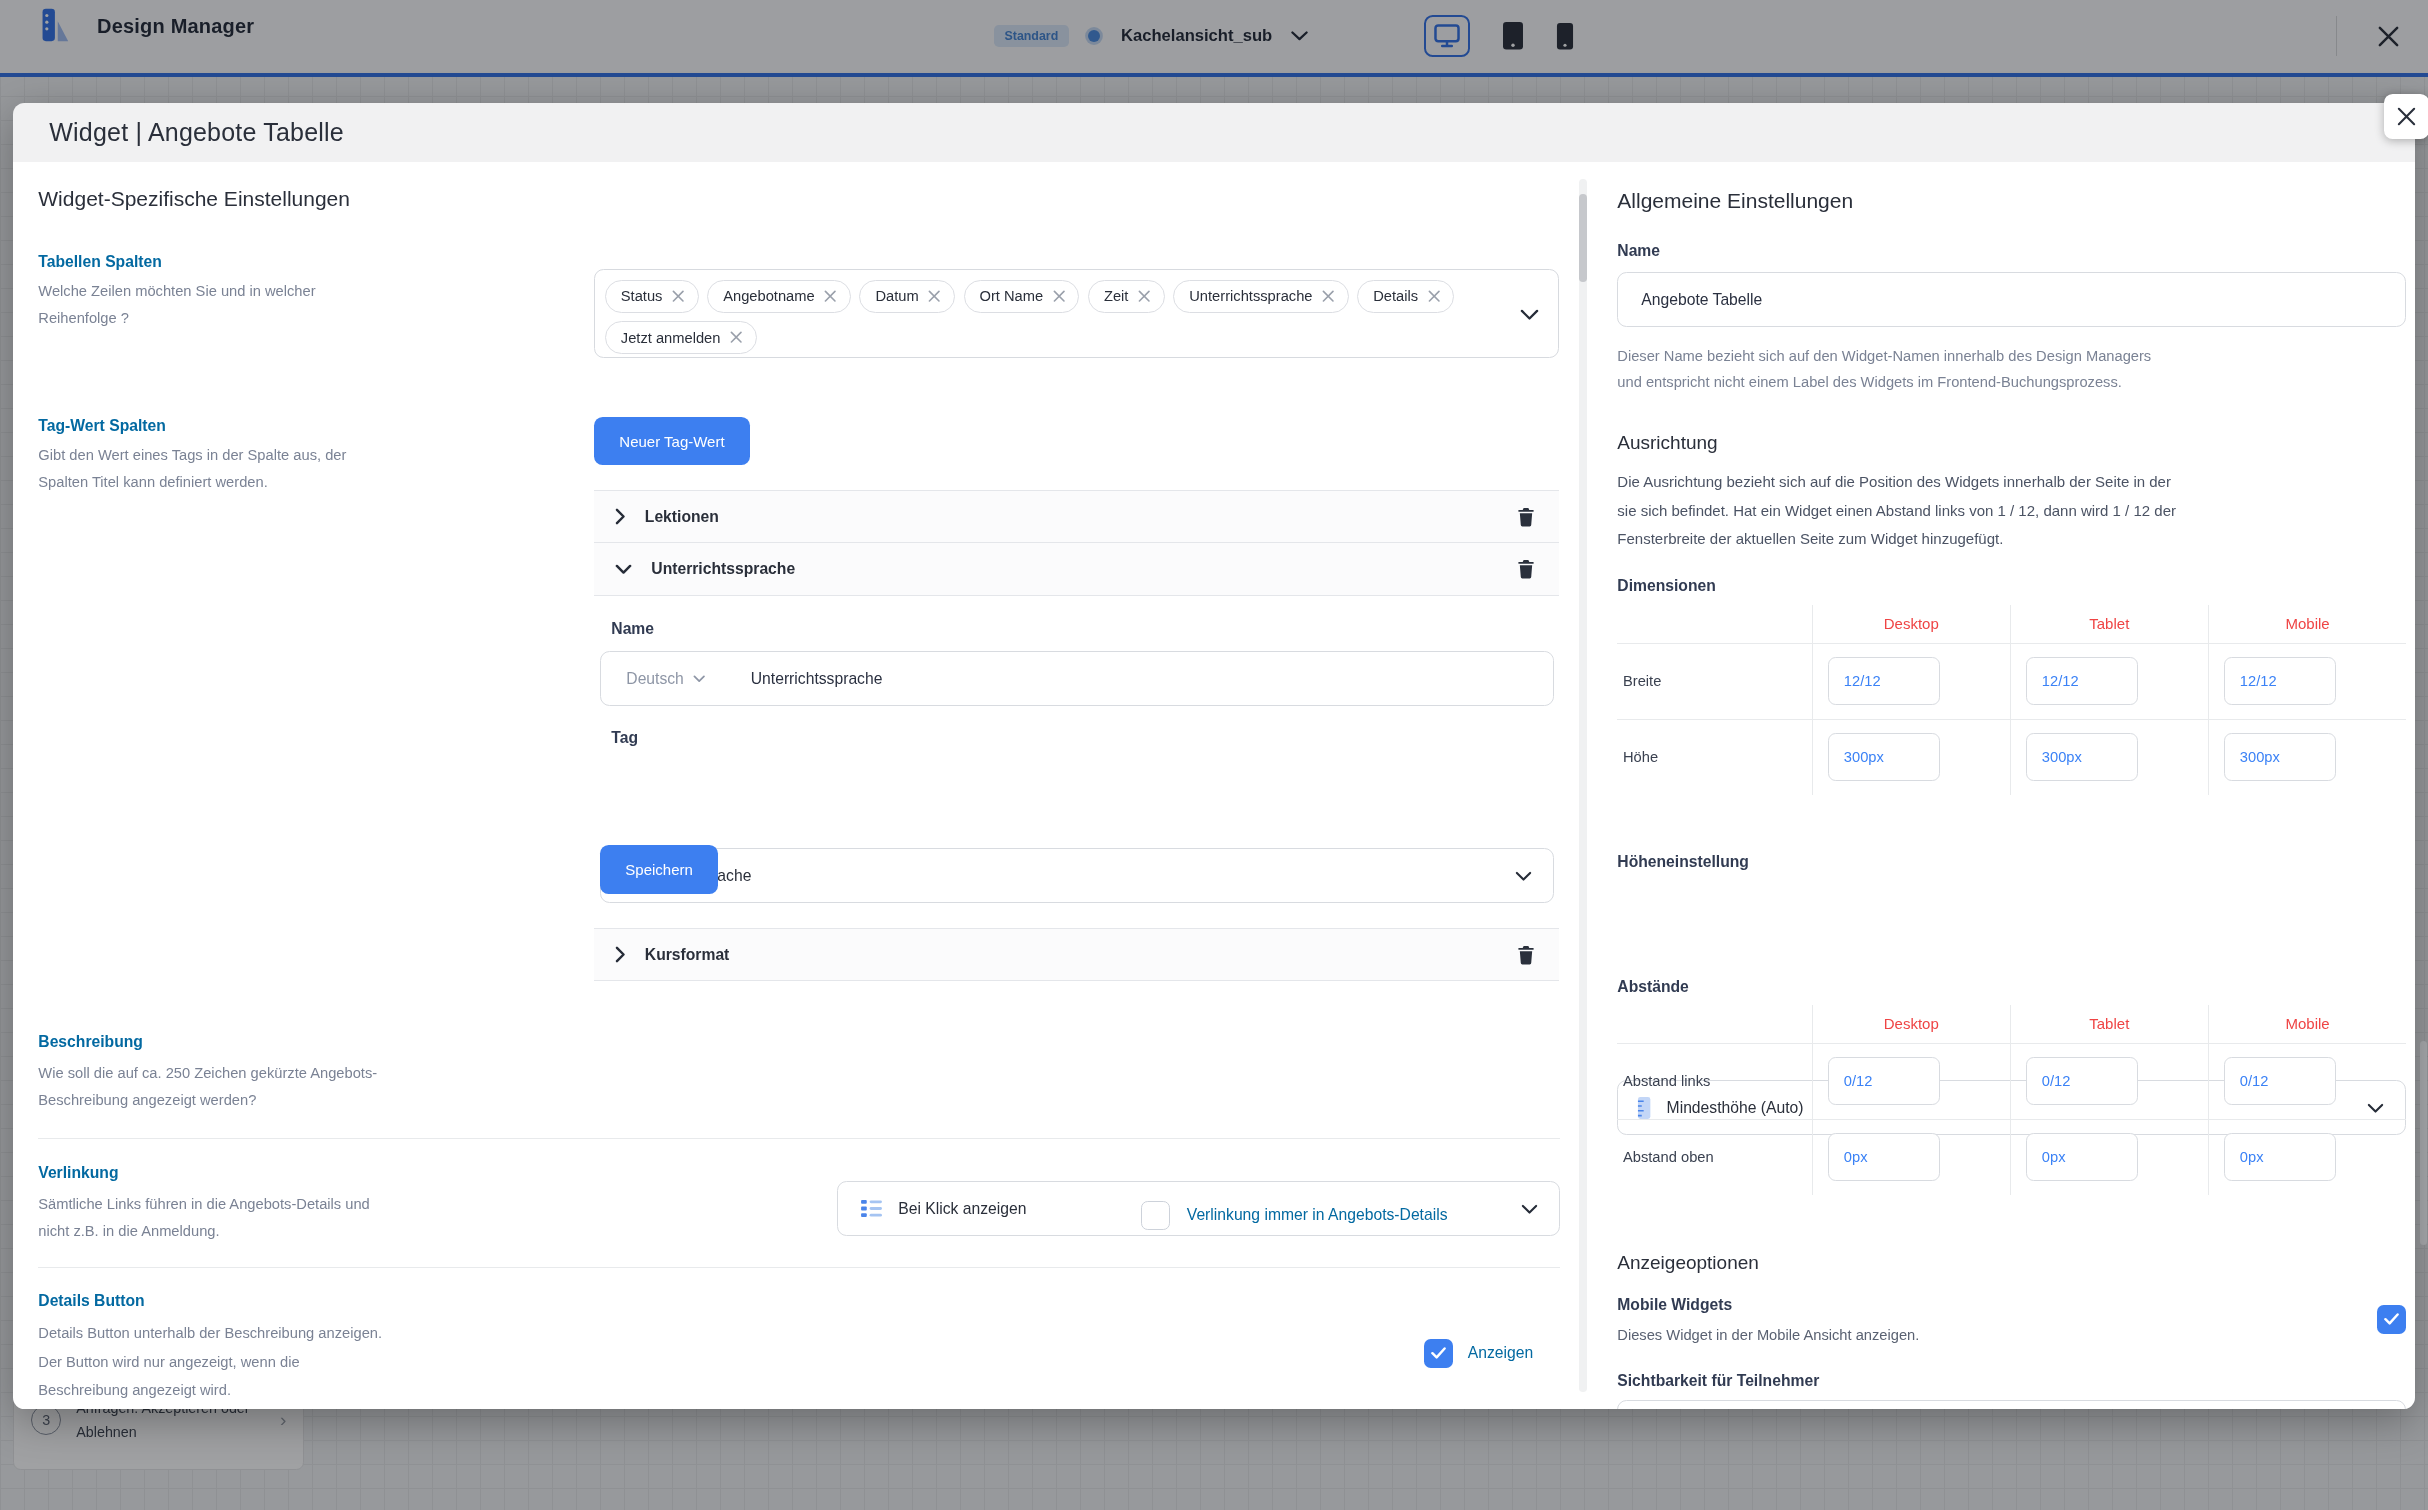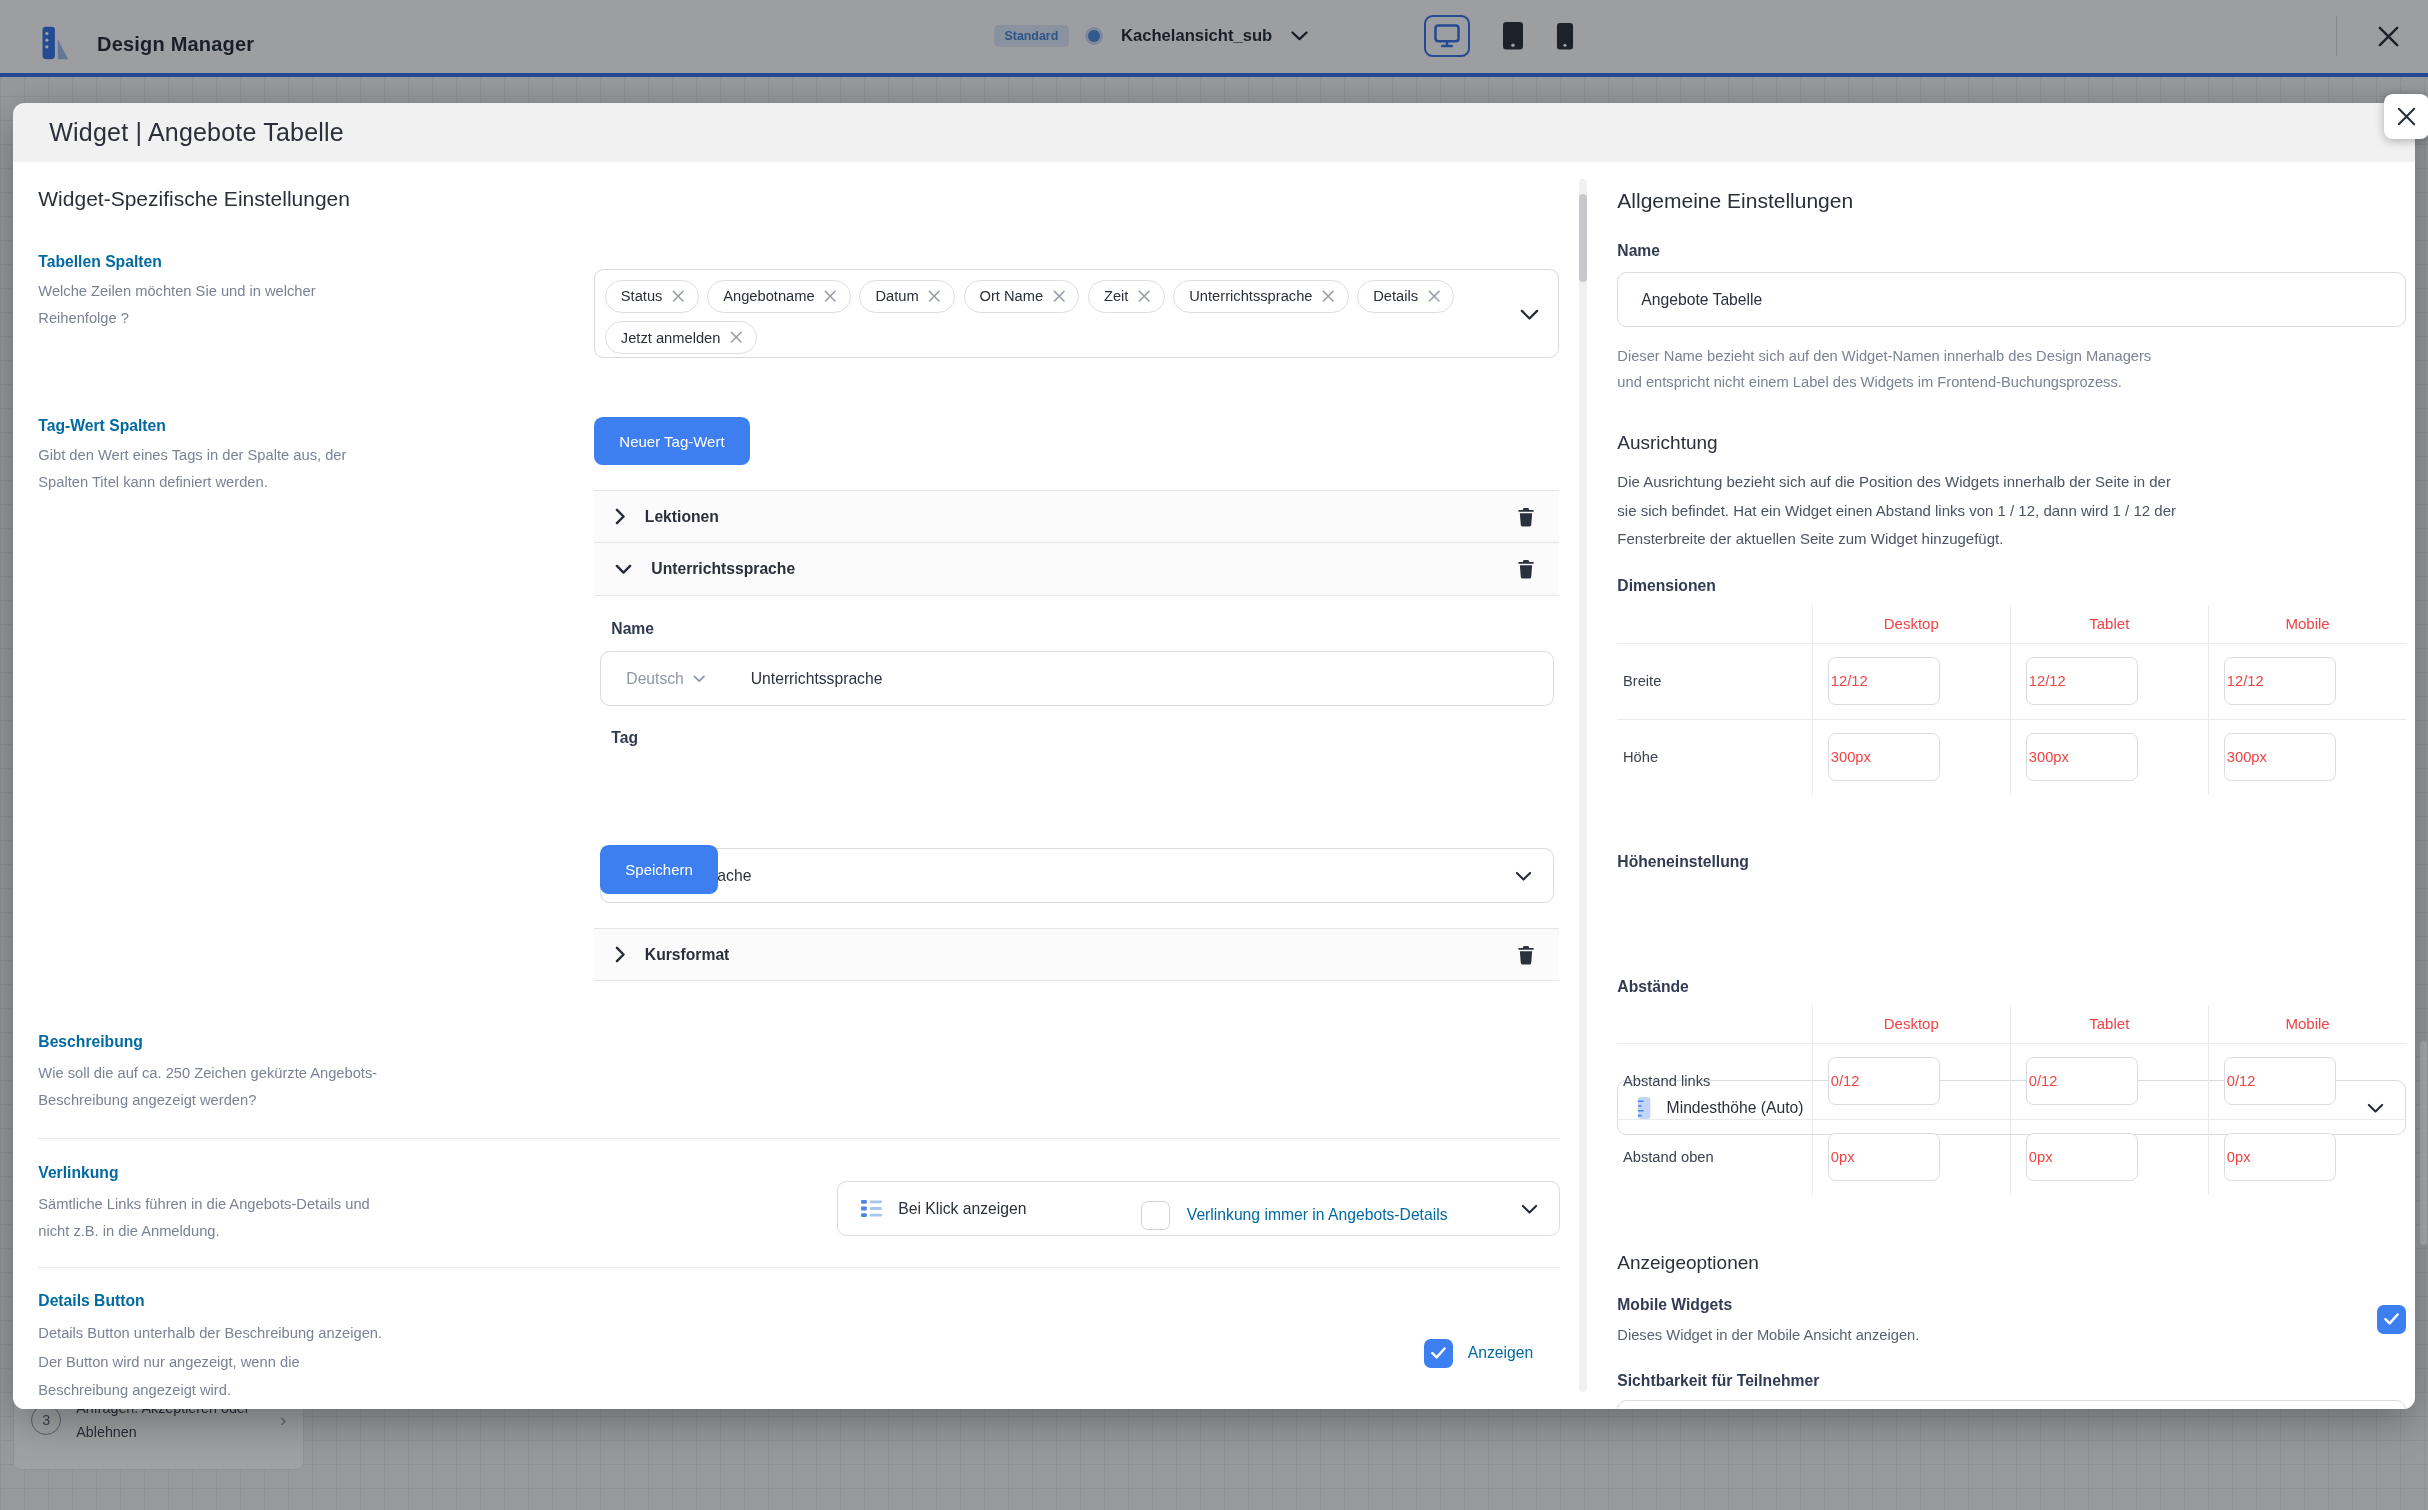--- a/index.html
+++ b/index.html
@@ -15,21 +15,21 @@
   .bg-tile { position:absolute; left:13.3px; top:1370px; width:291px; height:100px; background:#fff;
     border:1px solid #e4e5e7; border-radius:7.6px; display:flex; align-items:center; padding:0 17px; gap:15px; }
   .bg-tile .num-circle { width:30px; height:30px; border:1.4px solid #8a92a0; border-radius:50%;
     display:flex; align-items:center; justify-content:center; font-size:14.3px; color:#5a6272; flex:none; }
   .bg-tile .tile-text { font-size:14.3px; line-height:24px; color:#39404e; flex:1; }
   .bg-tile .tile-chev { color:#9aa0ab; font-size:19px; flex:none; }
 
   
   .topbar { position:absolute; left:0; top:0; width:2428px; height:77px; background:#fbfbfc;
     border-bottom:4.8px solid #2F6FE4; z-index:1; }
-  .topbar-left { position:absolute; left:34px; top:18px; height:52px; display:flex; align-items:center; gap:25px; }
+  .topbar-left { position:absolute; left:34px; top:0; height:52px; display:flex; align-items:center; gap:25px; }
   .app-title { font-size:20px; font-weight:700; color:#1E2634; letter-spacing:0.2px; }
   .topbar-center { position:absolute; left:994px; top:0; height:72px; display:flex; align-items:center; gap:19px; }
   .badge { background:#D9E6F7; color:#4080D0; font-size:12.4px; font-weight:700; padding:3.8px 10.5px; border-radius:4.8px; }
   .view-dot { width:12.4px; height:12.4px; border-radius:50%; background:#4688DC; box-shadow:0 0 0 2.9px rgba(70,136,220,.30); }
   .view-name { font-size:16.6px; font-weight:700; color:#1E2634; margin-left:1.9px; }
   .topbar-devices { position:absolute; left:1424px; top:0; height:72px; display:flex; align-items:center; gap:32px; }
   .device-btn { display:flex; align-items:center; justify-content:center; }
   .device-btn.active { width:46px; height:42px; border:2.4px solid #2F6FE4; border-radius:8.6px; }
   .topbar-sep { width:1px; height:40px; background:#d6d7d9; position:absolute; right:91px; top:16px; }
   .topbar-close { position:absolute; right:25px; top:21px; width:30px; height:30px; display:flex;
@@ -78,21 +78,21 @@
   .acc-row + .acc-row { border-top:none; }
   .acc-label { font-size:15.7px; font-weight:700; color:#2A2F3A; flex:1; }
   .trash-btn { background:none; border:none; cursor:pointer; display:flex; padding:3.8px; }
 
   .inputbox { border:1px solid #D8DBE0; border-radius:9.5px; background:#fff; display:flex; align-items:center; }
   .select-like { cursor:pointer; position:relative; }
   .select-like .chev { position:absolute; right:21px; }
   input.text-input { border:1px solid #D8DBE0; border-radius:9.5px; font-family:"Liberation Sans",sans-serif;
     font-size:15.7px; color:#2A3040; padding:0 15px; background:#fff; outline:none; }
   input.cell-input { width:112px; height:48px; border:1px solid #D8DBE0; border-radius:7.6px; font-size:14.7px;
-    font-family:"Liberation Sans",sans-serif; color:#ef4444; padding:0 2px; outline:none; }
+    font-family:"Liberation Sans",sans-serif; color:#3b82f6; padding:0 15px; outline:none; }
 
   .checkbox { width:28.5px; height:28.5px; border-radius:6.7px; flex:none; cursor:pointer; }
   .checkbox.unchecked { border:1.4px solid #CDD2DA; background:#fff; }
   .checkbox.checked { background:#3D7FF0; display:flex; align-items:center; justify-content:center; }
   .check-row-label { font-size:15.7px; color:#0369a1; }
 
   
   .cfg-table { width:789px; border-collapse:collapse; table-layout:fixed; }
   .cfg-table th { font-size:15px; font-weight:400; color:#ef4444; text-align:center; height:38px; }
   .cfg-table td { border-top:1px solid #E8EAEC; height:76px; }

